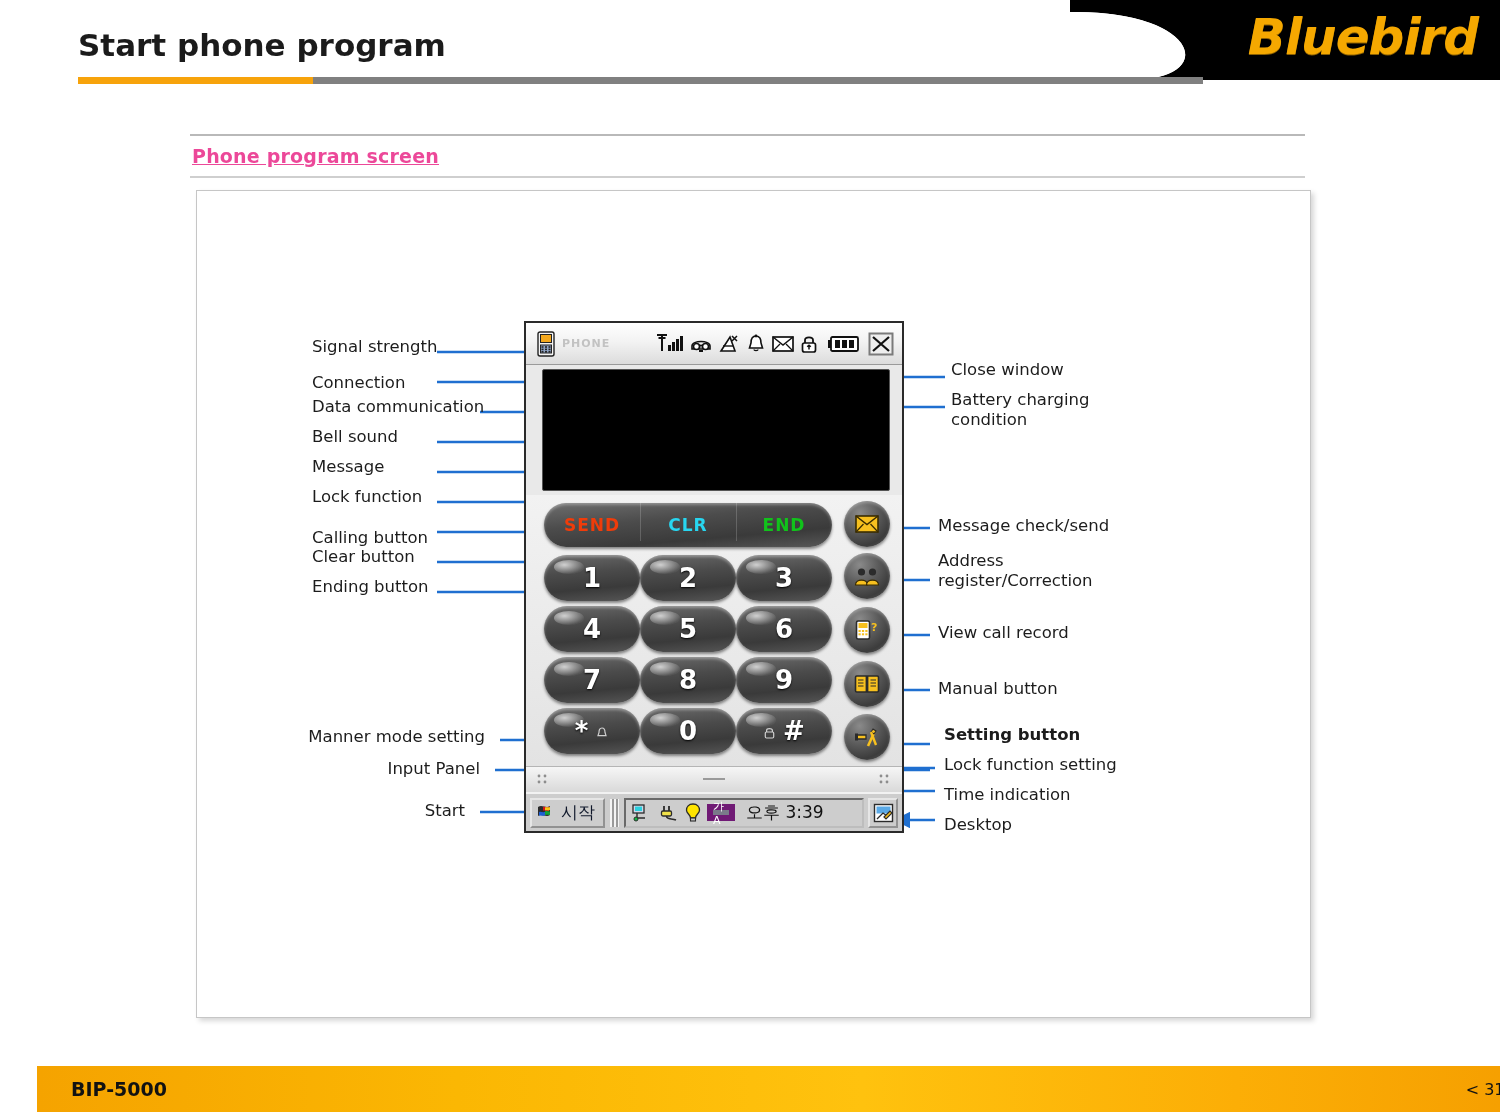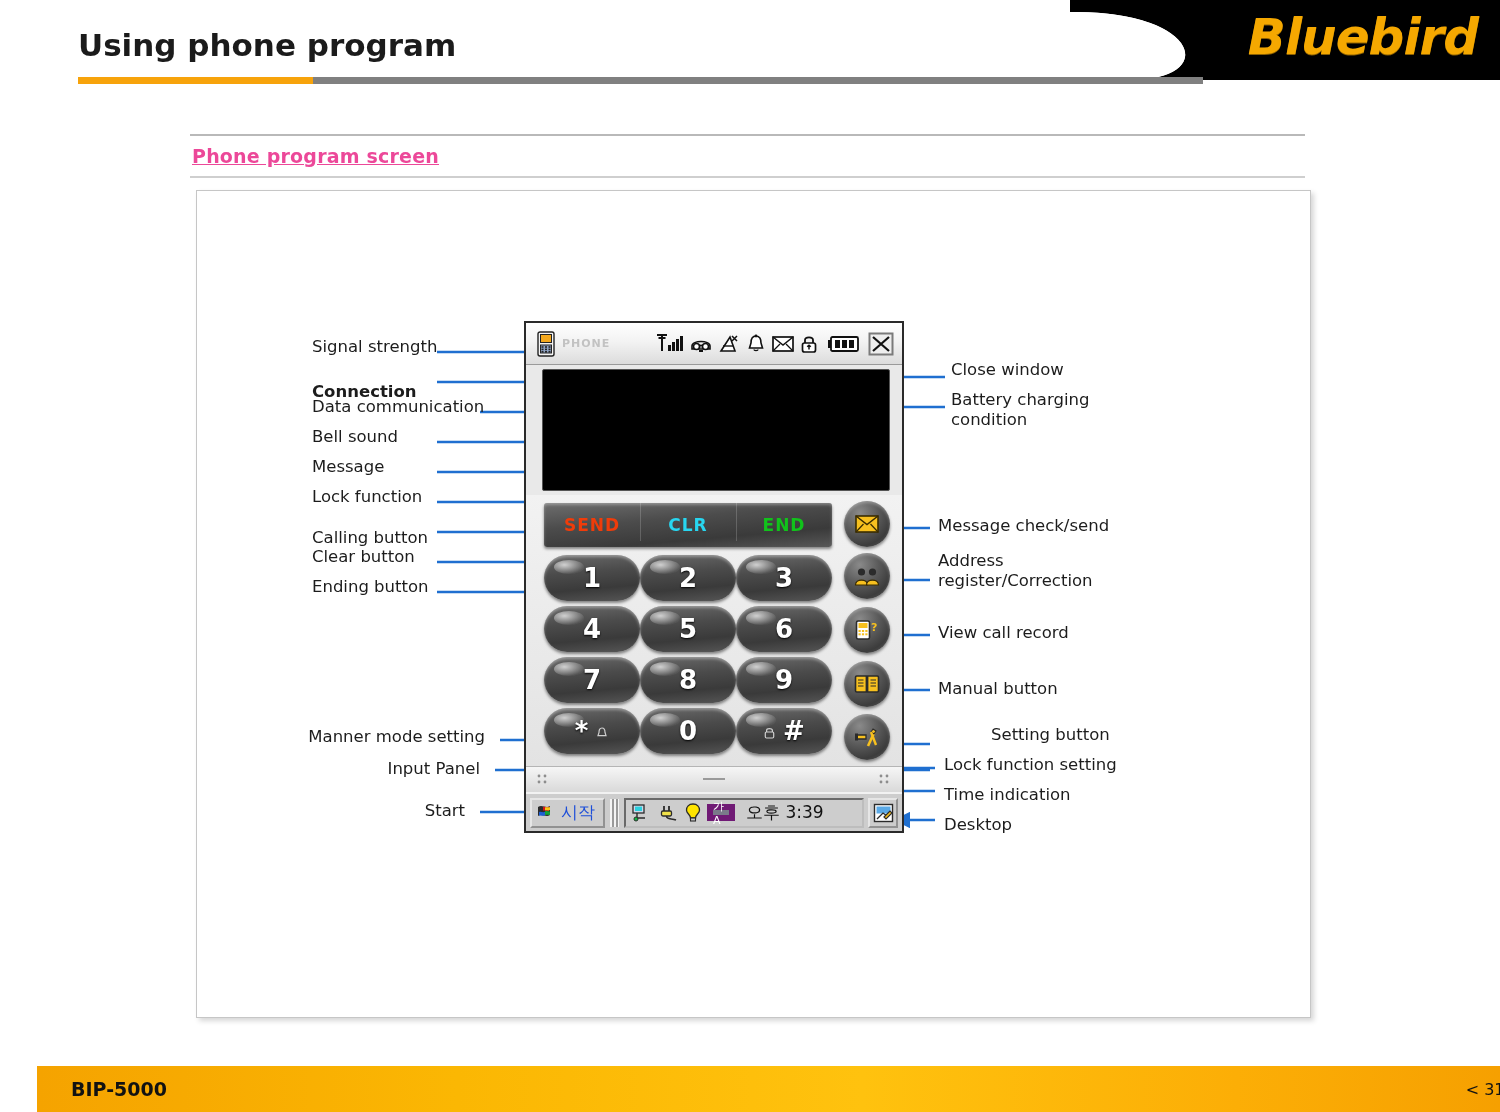--- a/index.html
+++ b/index.html
@@ -107,21 +107,21 @@
     position:absolute; left:10%; top:11%; width:32%; height:30%;
     background:radial-gradient(ellipse at 35% 35%, rgba(255,255,255,0.72) 0%, rgba(255,255,255,0.05) 72%);
     border-radius:50%;
     pointer-events:none;
   }
   .num-key { width:96px; height:46px; font-size:26px; text-shadow:0 1px 2px #000; }
   
   #toprow {
     position:absolute; left:18px; top:8px; width:288px; height:44px;
     background:linear-gradient(175deg,#6e6e6e 0%,#4c4c4c 38%,#3a3a3a 72%,#585858 100%);
-    border-radius:3px;
+    border-radius:22px;
     box-shadow:inset 0 2px 3px rgba(255,255,255,0.3), 0 2px 3px rgba(0,0,0,0.45);
     display:flex; align-items:center;
   }
   .func-key {
     flex:1 1 33.33%; text-align:center;
     font-size:17px; font-weight:bold; letter-spacing:1px;
     font-family:"DejaVu Sans", sans-serif;
     position:relative;
   }
   .func-key + .func-key::before {
@@ -149,21 +149,21 @@
   #taskbar {
     position:absolute; left:0; top:469px; width:100%; height:39px;
     background:#cdcdcd; border-top:2px solid #f2f2f2;
     display:flex; align-items:center; padding:3px 4px;
   }
   #start-btn {
     display:flex; align-items:center; gap:3px;
     height:30px; padding:0 8px 0 4px;
     background:#cdcdcd;
     border:2px outset #e6e6e6;
-    font-size:17px; font-family:"DejaVu Sans", sans-serif; color:#1d4ed8;
+    font-size:17px; font-family:"DejaVu Sans", sans-serif; color:#0f172a;
   }
   #tb-grip { width:9px; height:28px; margin:0 5px;
     background:repeating-linear-gradient(90deg,#f4f4f4 0 2px,#9a9a9a 2px 4px); }
   #tray {
     flex:1 1 auto; height:30px; display:flex; align-items:center; gap:5px;
     border:2px inset #bdbdbd; background:#cdcdcd; padding:0 6px;
   }
   #tray-time { font-size:17px; color:#111; margin-left:6px; font-family:"DejaVu Sans", sans-serif; }
   #desktop-btn {
     width:30px; height:30px; margin-left:4px;
@@ -193,21 +193,21 @@
 </style>
 </head>
 <body>
 
 <div id="header">
   <svg id="header-swoosh" viewBox="0 0 430 80" preserveAspectRatio="none">
     <path d="M0,0 L430,0 L430,80 L60,80 C150,80 130,10 0,12 Z" fill="#000000"></path>
     <path d="M0,12 C130,10 150,80 60,80 L0,80 Z" fill="#ffffff"></path>
   </svg>
   <div id="brand-logo">Bluebird</div>
-  <div id="page-title">Using phone program</div>
+  <div id="page-title">Start phone program</div>
   <div id="title-rule-orange"></div>
   <div id="title-rule-gray"></div>
 </div>
 
 <div id="section-rule-top"></div>
 <div id="section-title">Phone program screen</div>
 <div id="section-rule-bottom"></div>
 
 <div id="content-box"></div>
 
@@ -259,41 +259,41 @@
 
     <path d="M935,768 L781,768 L781,752" marker-end="url(#arr)"></path>
 
     <path d="M935,791 L826,791 L826,805"></path>
 
     <path d="M935,820 L896,820" marker-end="url(#arr)"></path>
   </g>
 </svg>
 
 <div class="callout left" style="left:312px; top:337px;">Signal strength</div>
-<div class="callout left" style="left:312px; top:382px;font-weight:bold;">Connection</div>
+<div class="callout left" style="left:312px; top:373px;">Connection</div>
 <div class="callout left" style="left:312px; top:397px;">Data communication</div>
 <div class="callout left" style="left:312px; top:427px;">Bell sound</div>
 <div class="callout left" style="left:312px; top:457px;">Message</div>
 <div class="callout left" style="left:312px; top:487px;">Lock function</div>
 <div class="callout left" style="left:312px; top:528px;">Calling button</div>
 <div class="callout left" style="left:312px; top:547px;">Clear button</div>
 <div class="callout left" style="left:312px; top:577px;">Ending button</div>
 <div class="callout ralign" style="left:180px; width:305px; top:727px;">Manner mode setting</div>
 <div class="callout ralign" style="left:180px; width:300px; top:759px;">Input Panel</div>
 <div class="callout ralign" style="left:180px; width:285px; top:801px;">Start</div>
 
 <div class="callout right" style="left:951px; top:360px;">Close window</div>
 <div class="callout right" style="left:951px; top:390px;">Battery charging
 condition</div>
 <div class="callout right" style="left:938px; top:516px;">Message check/send</div>
 <div class="callout right" style="left:938px; top:551px;">Address
 register/Correction</div>
 <div class="callout right" style="left:938px; top:623px;">View call record</div>
 <div class="callout right" style="left:938px; top:679px;">Manual button</div>
-<div class="callout right" style="left:991px; top:725px;">Setting button</div>
+<div class="callout right" style="left:944px; top:725px;font-weight:bold;">Setting button</div>
 <div class="callout right" style="left:944px; top:755px;">Lock function setting</div>
 <div class="callout right" style="left:944px; top:785px;">Time indication</div>
 <div class="callout right" style="left:944px; top:815px;">Desktop</div>
 
 <div id="device">
   <div id="device-inner">
 
     <div id="titlebar">
       <span id="tb-app-icon" class="tb-icon">
         <svg width="20" height="26" viewBox="0 0 20 26">

